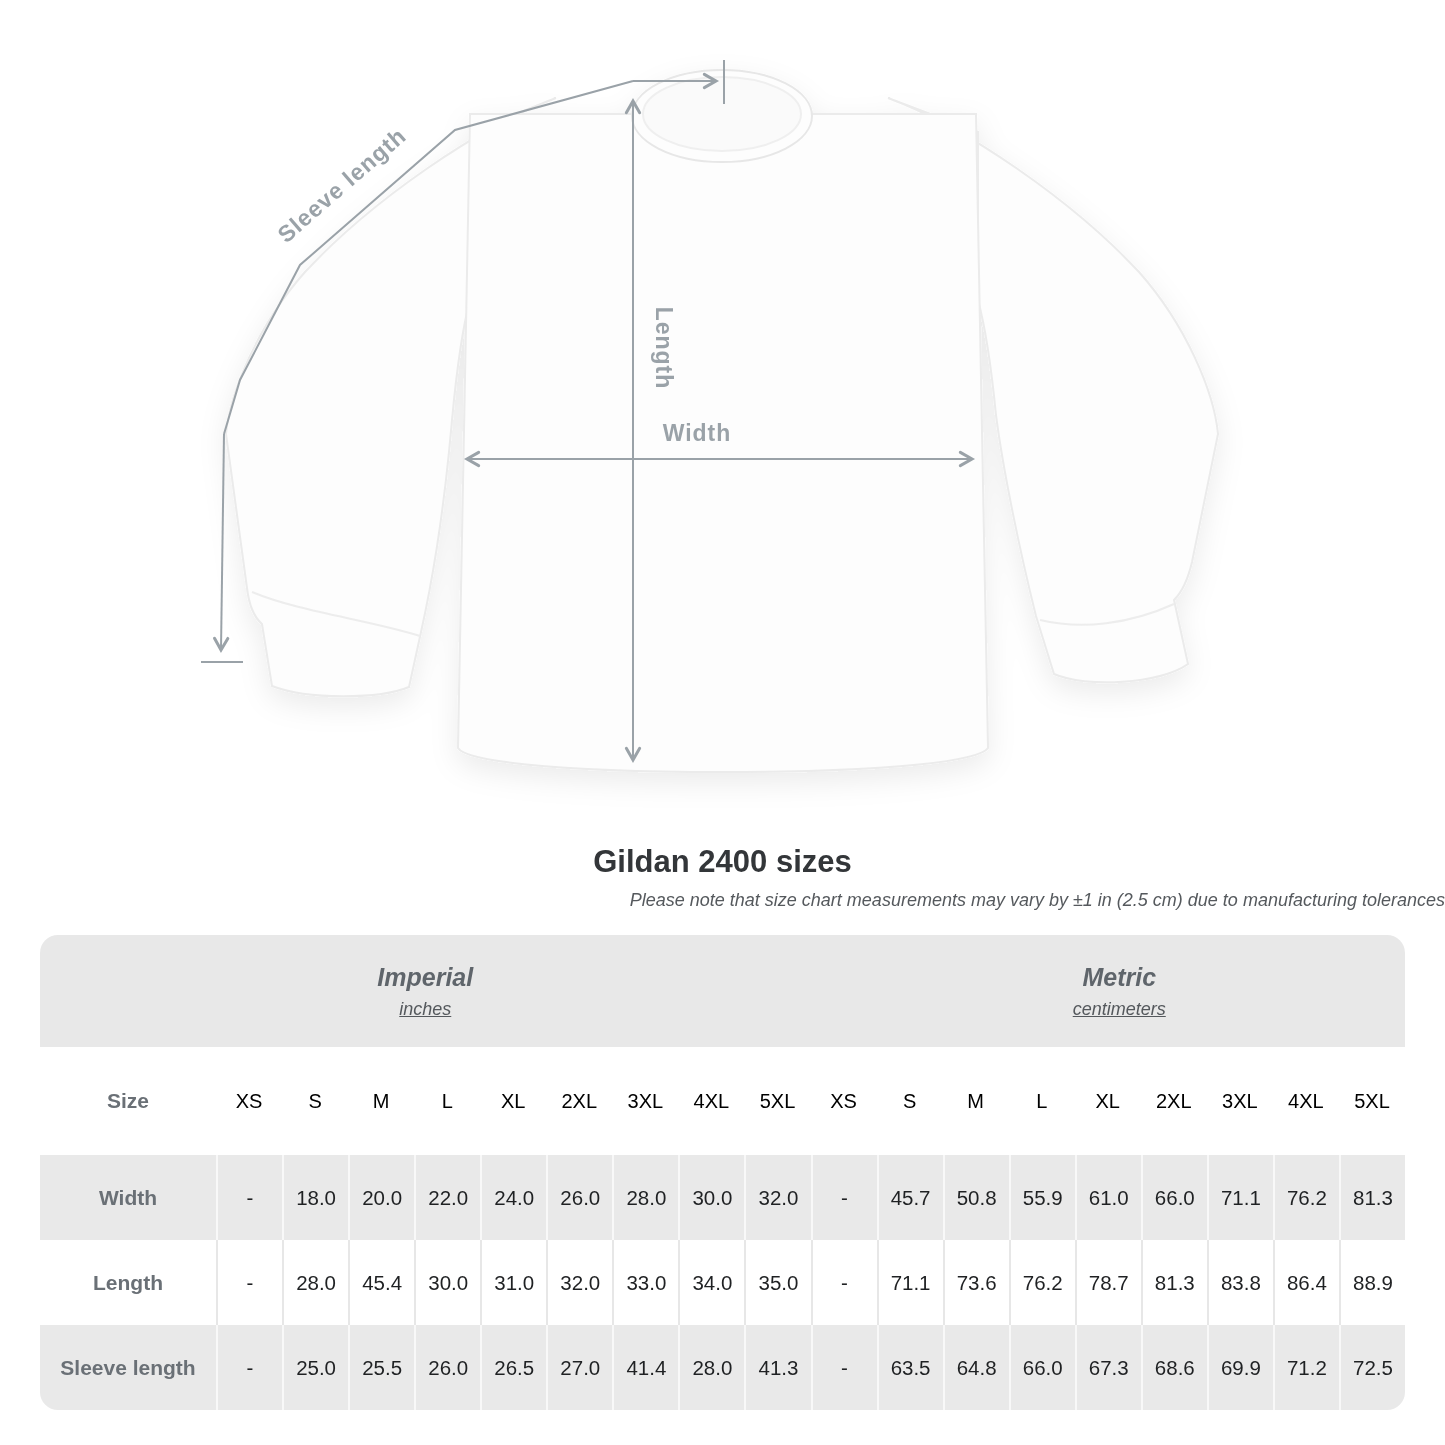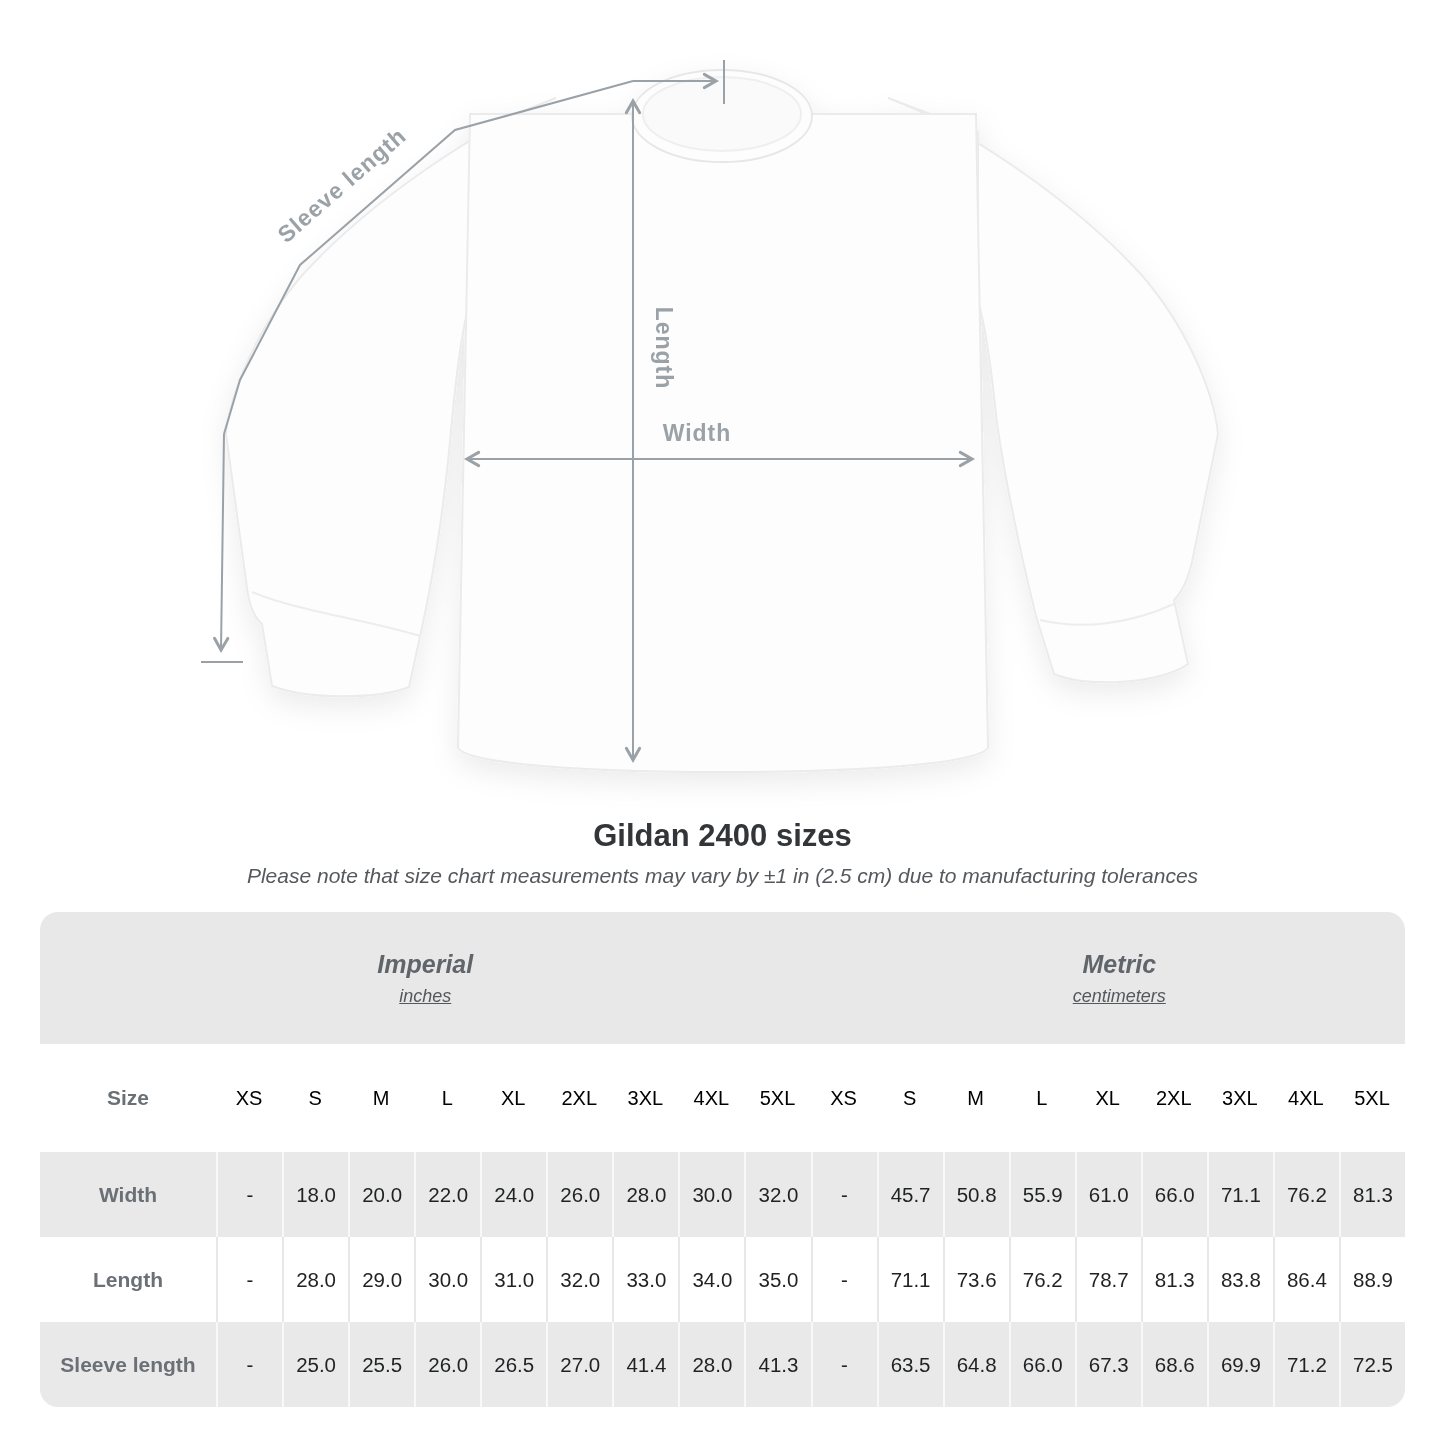--- a/index.html
+++ b/index.html
@@ -8,29 +8,29 @@
     font-family:"Liberation Sans", sans-serif;
   }
   
   .diagram{position:relative;width:1445px;height:818px;}
   .diagram svg{position:absolute;left:0;top:0;}
   .measure-label{
     font-family:"Liberation Sans", sans-serif;
     font-weight:bold;fill:#9aa2a8;font-size:23px;letter-spacing:1px;
   }
   
-  .title-block{text-align:center;}
+  .title-block{text-align:center;margin-top:26px;}
   .page-title{font-size:31px;font-weight:bold;color:#333639;margin:0 0 10px 0;}
-  .page-subtitle{font-size:21px;font-style:italic;color:#55595d;margin:0;}
+  .page-subtitle{font-size:18px;font-style:italic;color:#55595d;margin:0;text-align:right;}
   
   .size-table{
     width:1365px;margin:24px auto 0 auto;border-radius:18px;overflow:hidden;
   }
   .trow{display:grid;grid-template-columns:176px repeat(18,1fr);}
-  .trow.band{height:132px;background:#e8e8e8;gap:23px;}
+  .trow.band{height:112px;background:#e8e8e8;gap:23px;}
   .unit-group{display:flex;flex-direction:column;justify-content:center;align-items:center;gap:7px;}
   .unit-name{font-size:25px;font-weight:bold;font-style:italic;color:#5f656b;}
   .unit-sub{font-size:18px;font-style:italic;color:#54585c;text-decoration:underline;}
   .trow.head{height:108px;background:#ffffff;}
   .trow.data{height:85px;}
   .trow.gray{background:#e9e9e9;}
   .trow.white{background:#ffffff;}
   .cell{display:flex;align-items:center;justify-content:center;font-size:20.5px;color:#1f2123;}
   .cell.hdr{font-weight:normal;color:#000000;font-size:20px;}
   .cell.lbl{font-weight:bold;color:#6a7076;font-size:21px;}
@@ -165,21 +165,21 @@
         <div class="cell ">61.0</div>
         <div class="cell ">66.0</div>
         <div class="cell ">71.1</div>
         <div class="cell ">76.2</div>
         <div class="cell ">81.3</div>
       </div>
       <div class="trow data white">
         <div class="cell lbl">Length</div>
         <div class="cell ">-</div>
         <div class="cell ">28.0</div>
-        <div class="cell ">29.0</div>
+        <div class="cell ">45.4</div>
         <div class="cell ">30.0</div>
         <div class="cell ">31.0</div>
         <div class="cell ">32.0</div>
         <div class="cell ">33.0</div>
         <div class="cell ">34.0</div>
         <div class="cell ">35.0</div>
         <div class="cell ">-</div>
         <div class="cell ">71.1</div>
         <div class="cell ">73.6</div>
         <div class="cell ">76.2</div>

